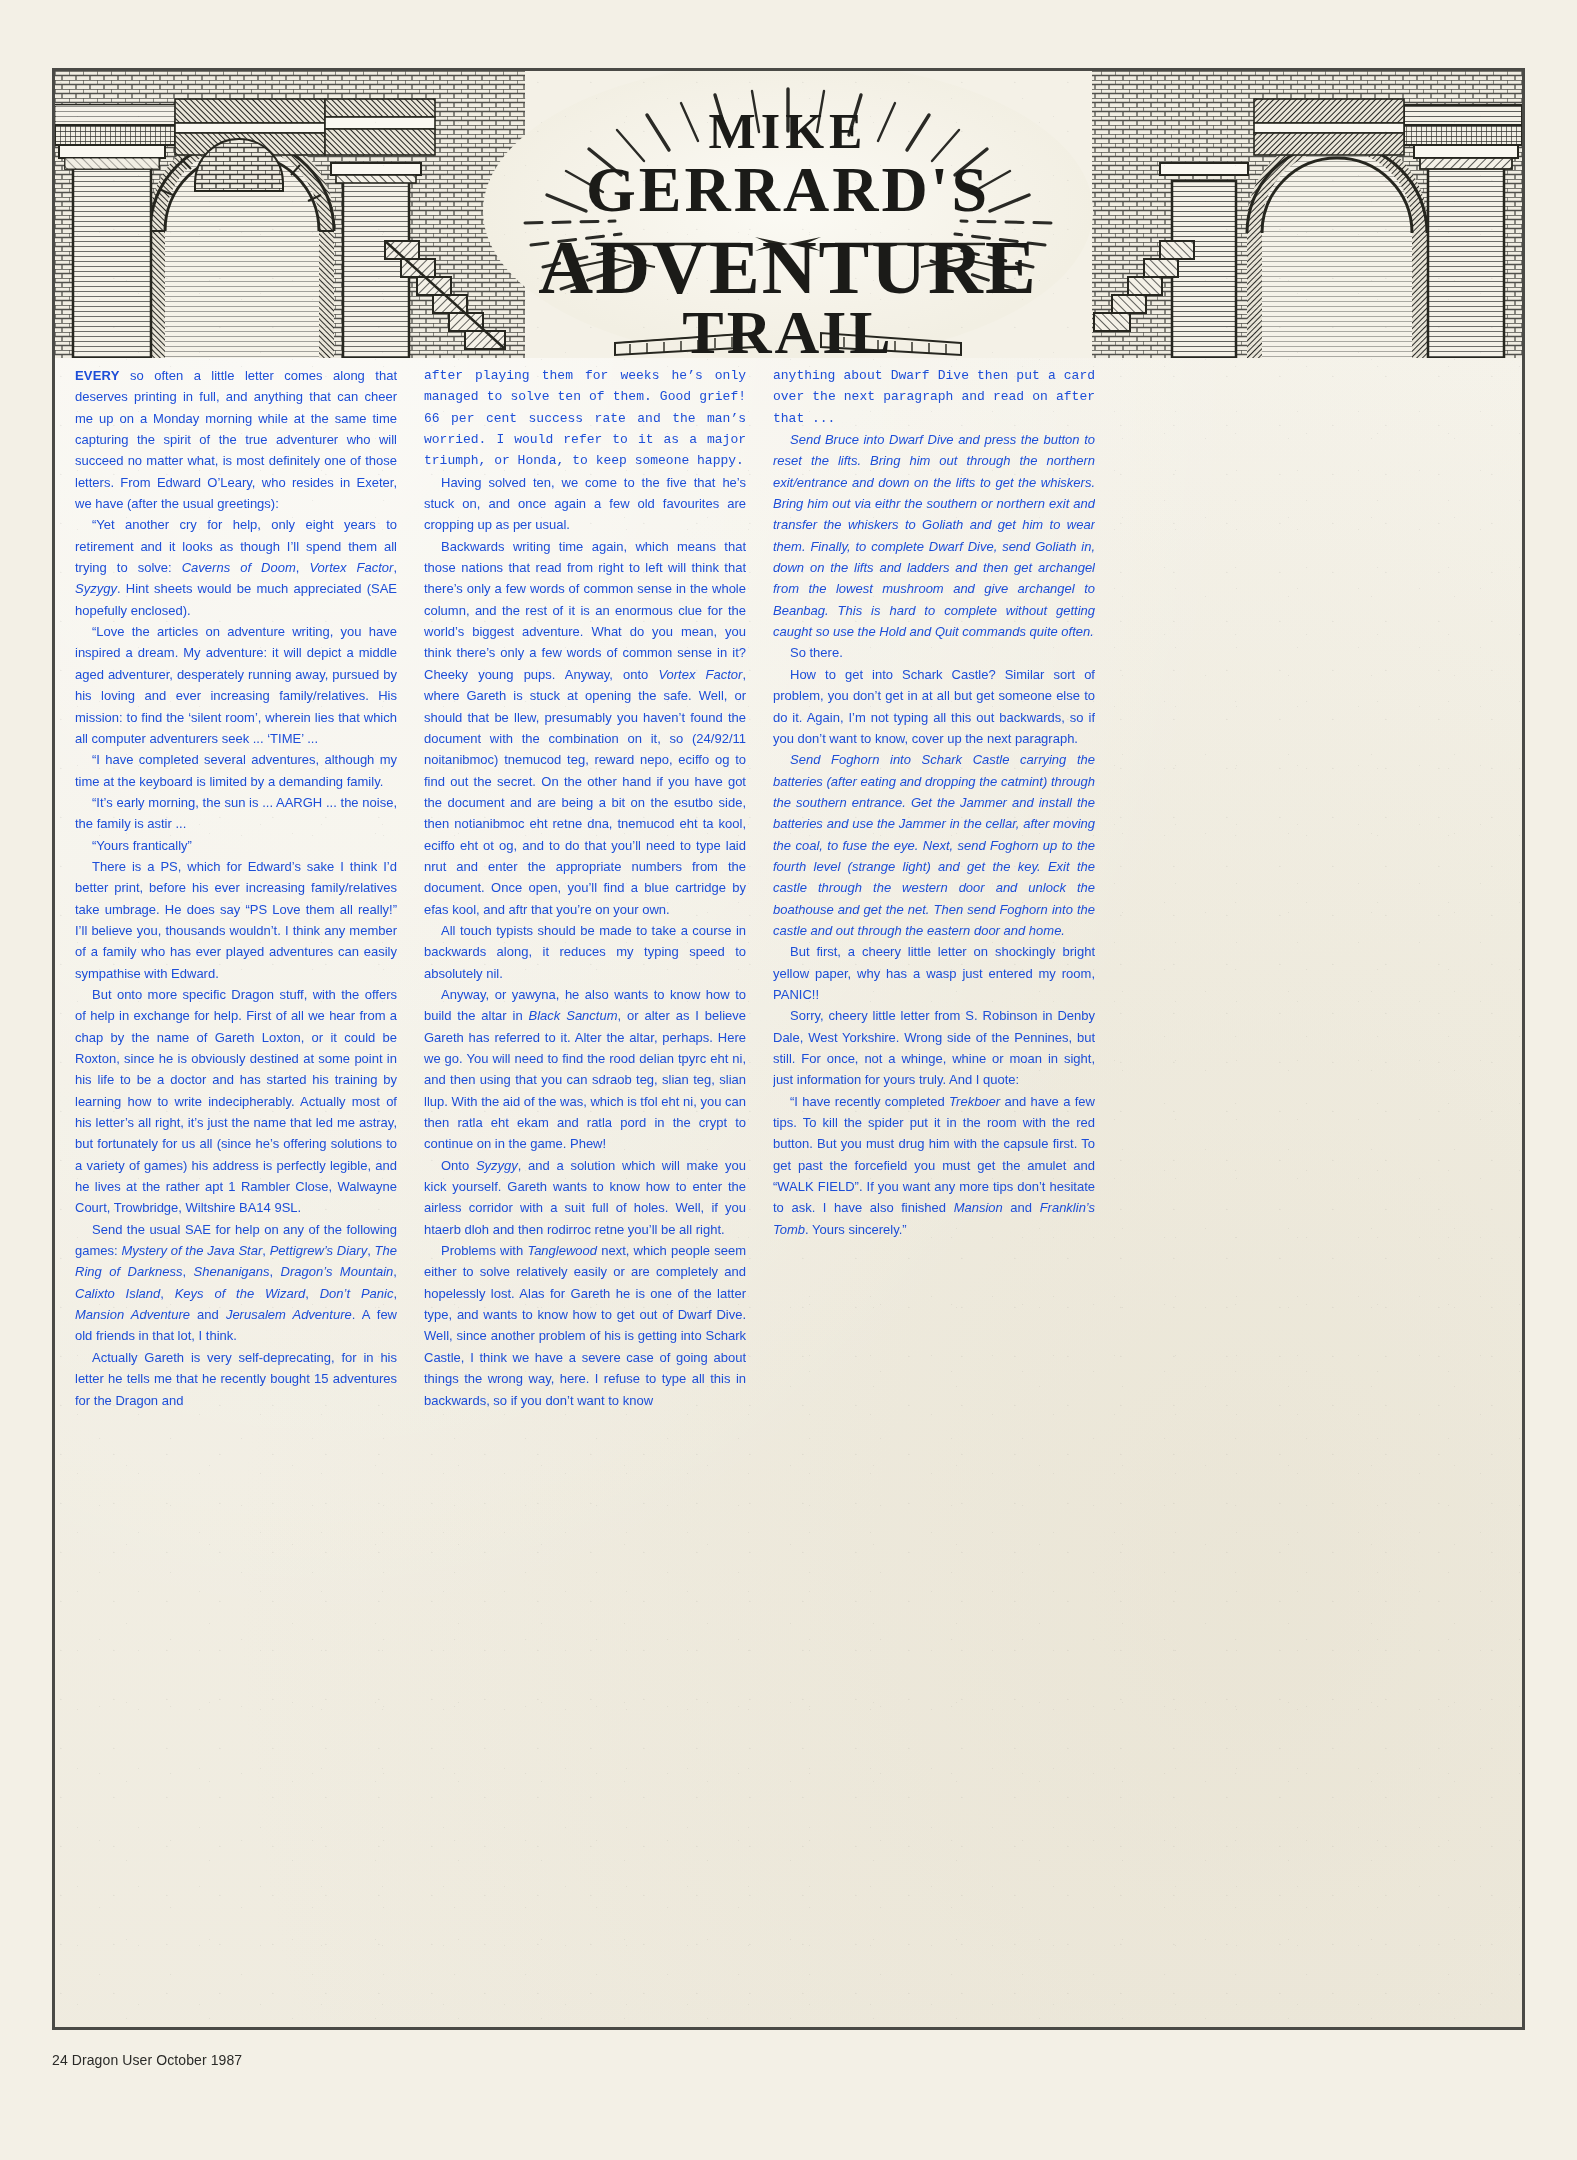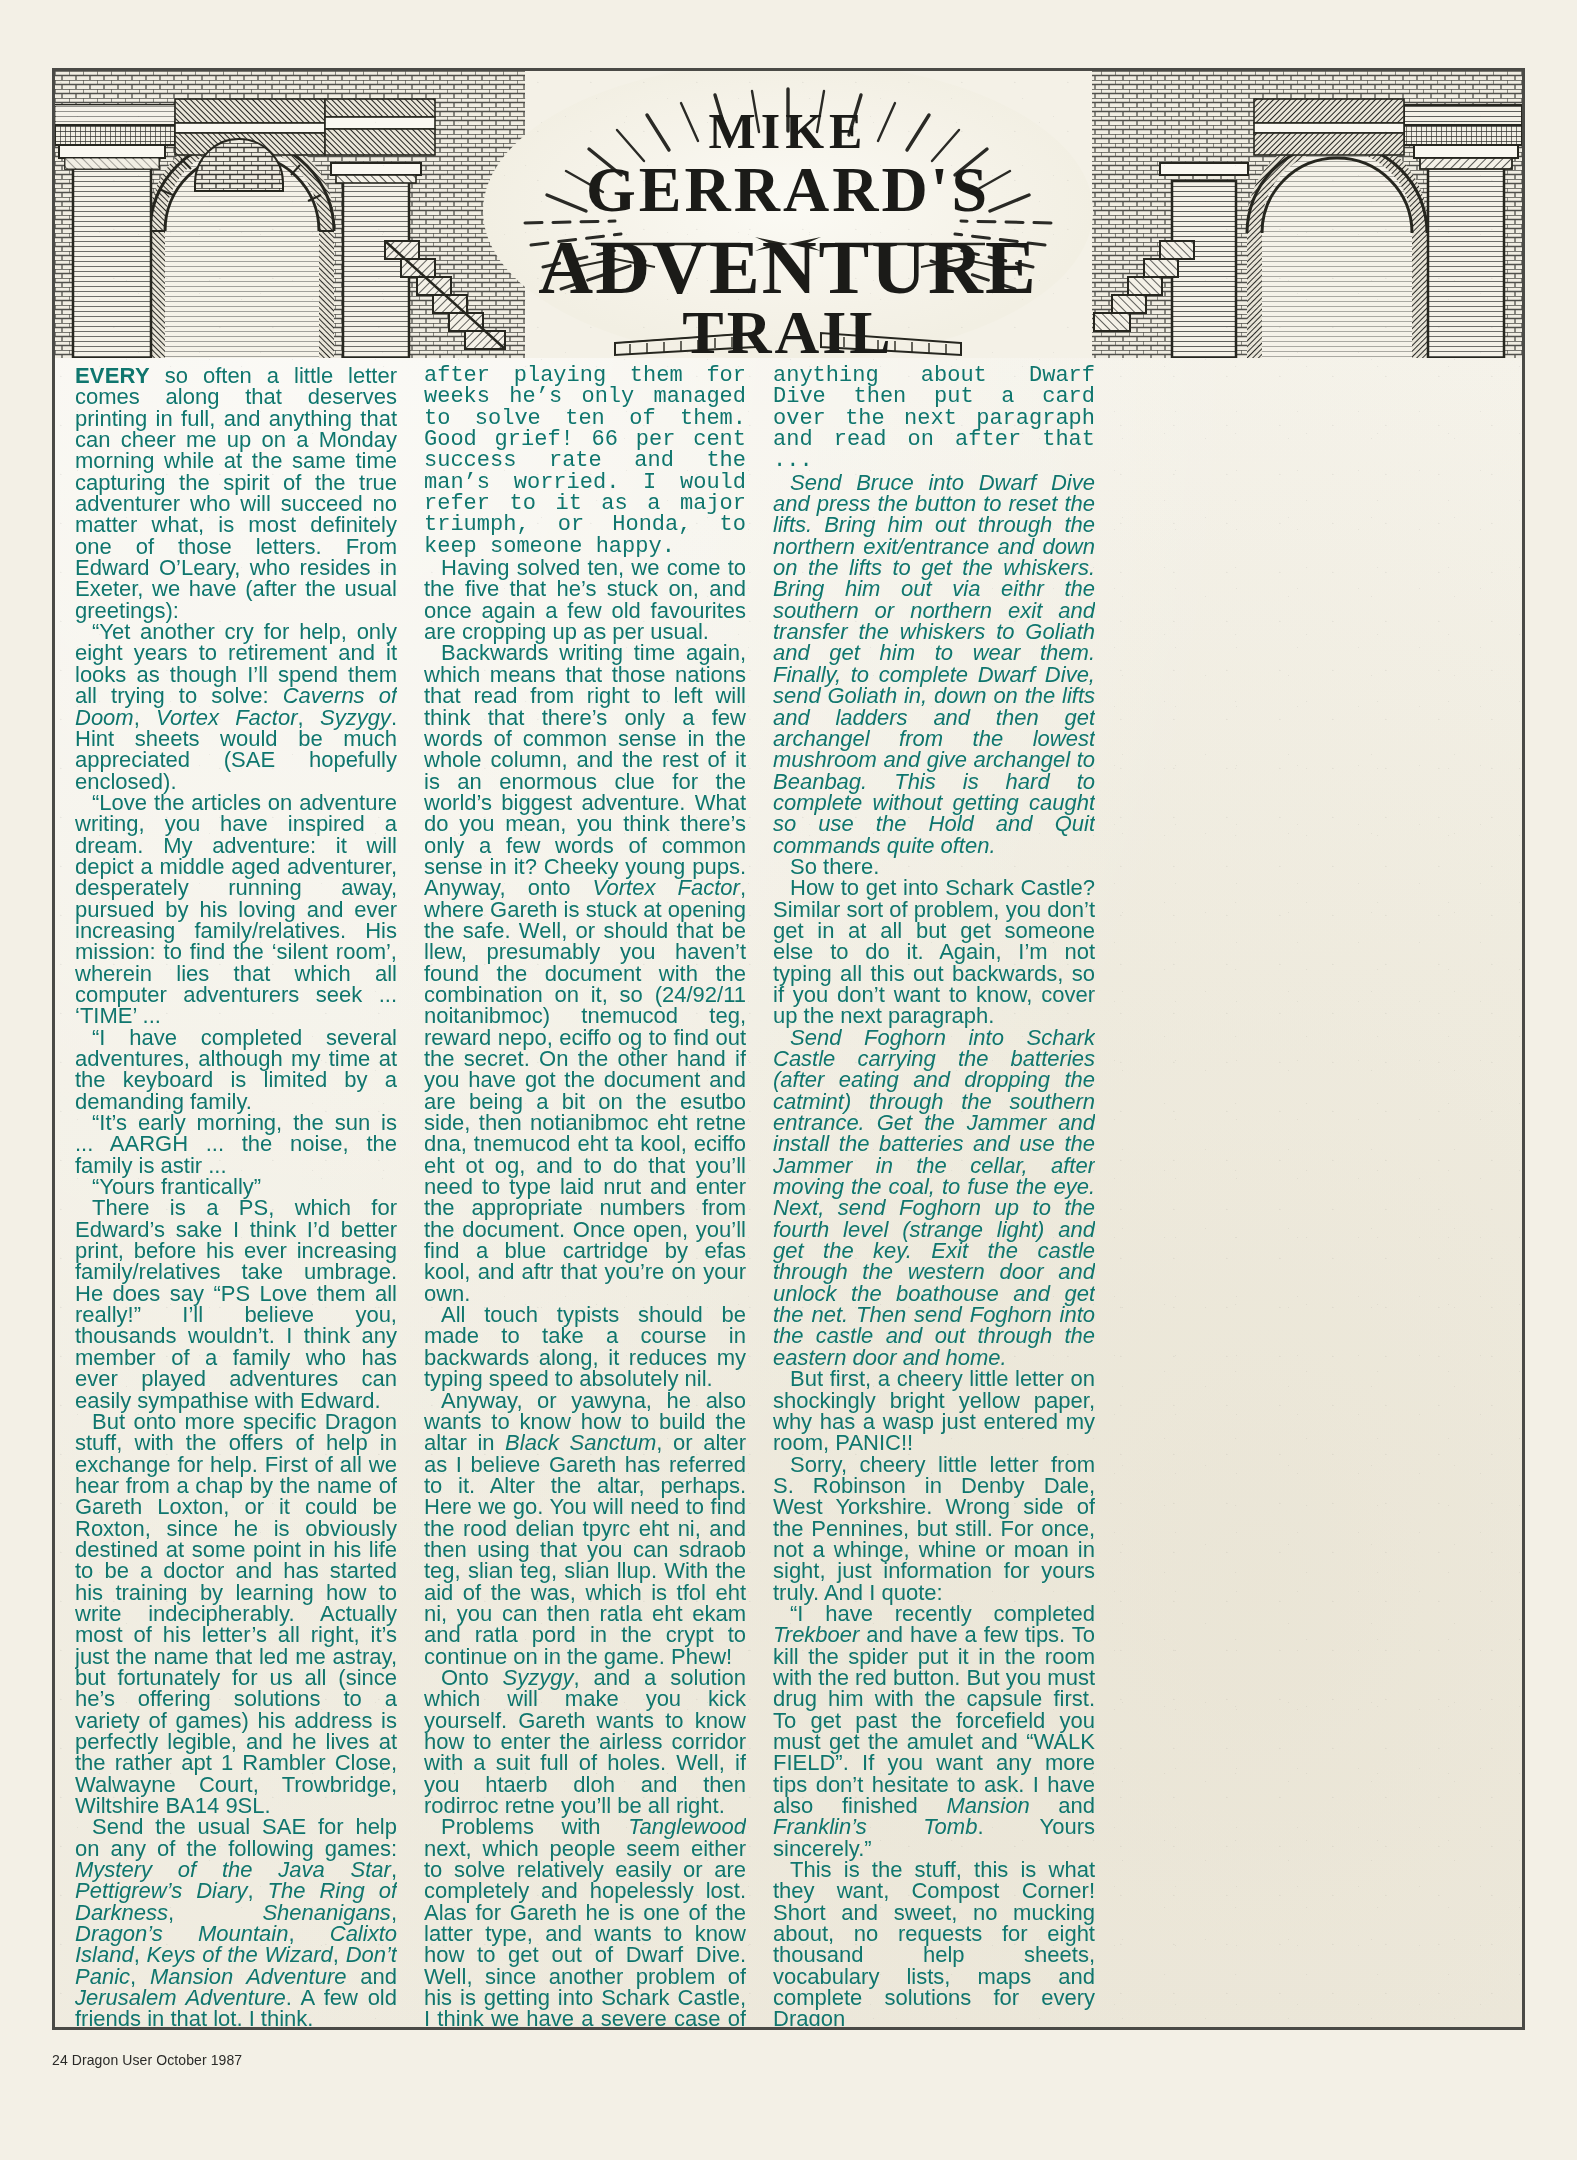--- a/index.html
+++ b/index.html
@@ -46,25 +46,25 @@
     position:relative;
     display:flex;
     gap:27px;
     padding:7px 20px 0 20px;
     box-sizing:border-box;
     height:1668px;
   }
   .col{
     width:322px;
     flex:0 0 322px;
-    font-size:22px;
+    font-size:13px;
     line-height:21.35px;
     text-align:justify;
     -webkit-hyphens:none;hyphens:none;
-    color:#0f766e;
+    color:#1d4ed8;
     overflow:hidden;
   }
   .col p{margin:0;text-indent:17px;}
   .col p.noindent{text-indent:0;font-family:Liberation Mono, monospace;}
   .col p.lead{text-indent:0;}
   .col i,.col em{font-style:italic;}
   .ital-block{font-style:italic;}
   .smallcapslead{letter-spacing:.2px;}
 
   
@@ -331,20 +331,19 @@
 
     <div class="col">
       <p class="noindent">anything about Dwarf Dive then put a card over the next paragraph and read on after that ...</p>
       <p class="ital-block">Send Bruce into Dwarf Dive and press the button to reset the lifts. Bring him out through the northern exit/entrance and down on the lifts to get the whiskers. Bring him out via eithr the southern or northern exit and transfer the whiskers to Goliath and get him to wear them. Finally, to complete Dwarf Dive, send Goliath in, down on the lifts and ladders and then get archangel from the lowest mushroom and give archangel to Beanbag. This is hard to complete without getting caught so use the Hold and Quit commands quite often.</p>
       <p>So there.</p>
       <p>How to get into Schark Castle? Similar sort of problem, you don’t get in at all but get someone else to do it. Again, I’m not typing all this out backwards, so if you don’t want to know, cover up the next paragraph.</p>
       <p class="ital-block">Send Foghorn into Schark Castle carrying the batteries (after eating and dropping the catmint) through the southern entrance. Get the Jammer and install the batteries and use the Jammer in the cellar, after moving the coal, to fuse the eye. Next, send Foghorn up to the fourth level (strange light) and get the key. Exit the castle through the western door and unlock the boathouse and get the net. Then send Foghorn into the castle and out through the eastern door and home.</p>
       <p>But first, a cheery little letter on shockingly bright yellow paper, why has a wasp just entered my room, PANIC!!</p>
       <p>Sorry, cheery little letter from S. Robinson in Denby Dale, West Yorkshire. Wrong side of the Pennines, but still. For once, not a whinge, whine or moan in sight, just information for yours truly. And I quote:</p>
       <p><span>“I have recently completed </span><i>Trekboer</i><span> and have a few tips. To kill the spider put it in the room with the red button. But you must drug him with the capsule first. To get past the forcefield you must get the amulet and “WALK FIELD”. If you want any more tips don’t hesitate to ask. I have also finished </span><i>Mansion</i><span> and </span><i>Franklin’s Tomb</i><span>. Yours sincerely.”</span></p>
-      <p>This is the stuff, this is what they want, Compost Corner! Short and sweet, no mucking about, no requests for eight thousand help sheets, vocabulary lists, maps and complete solutions for every Dragon</p>
     </div>
   </div>
 
   <div class="speckle"></div>
 </div>
 
 <div class="footer">24 Dragon User October 1987</div>
 
 </body></html>

